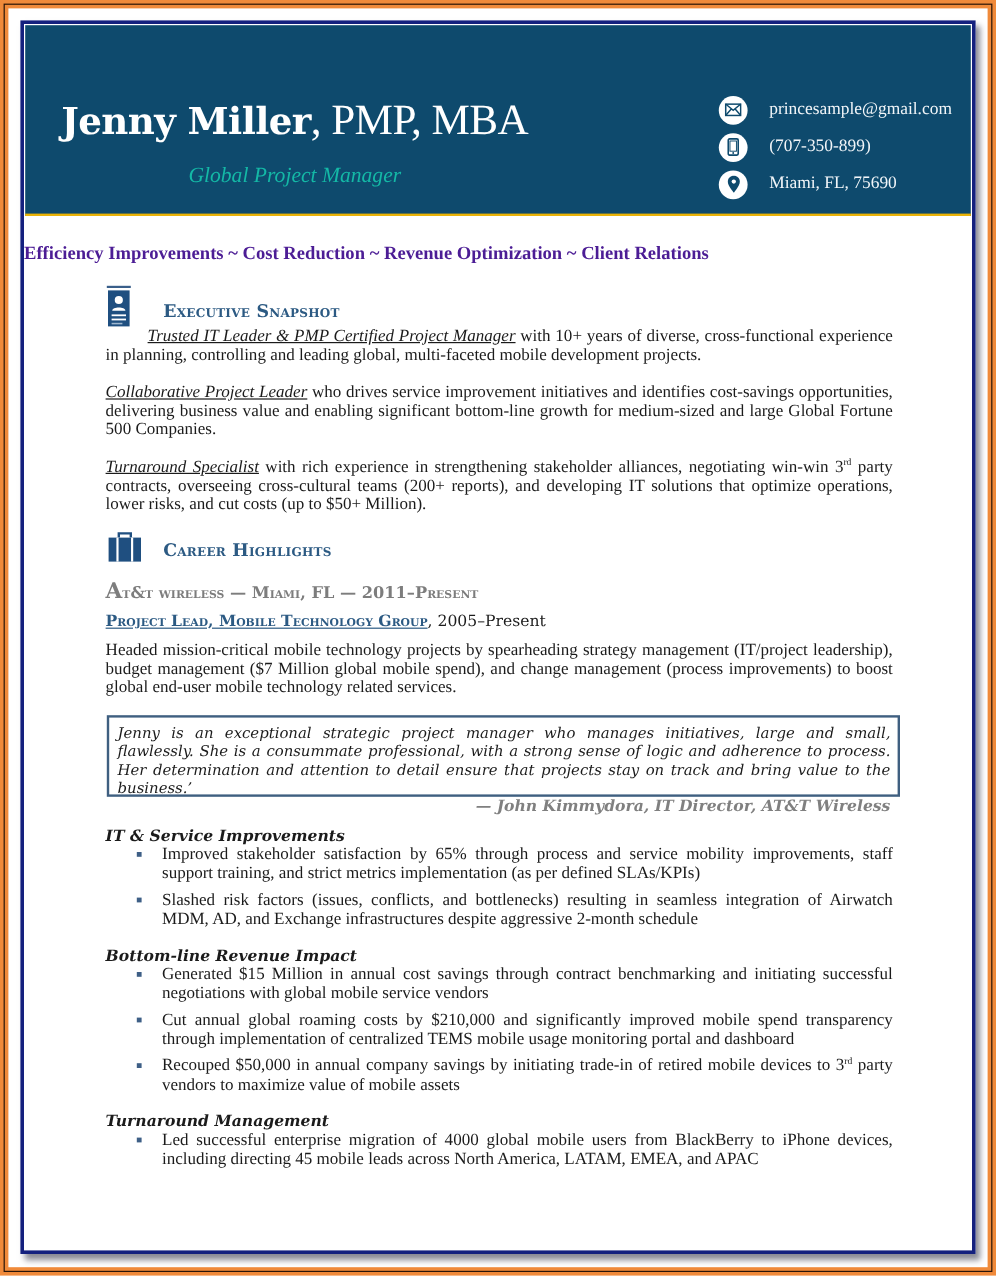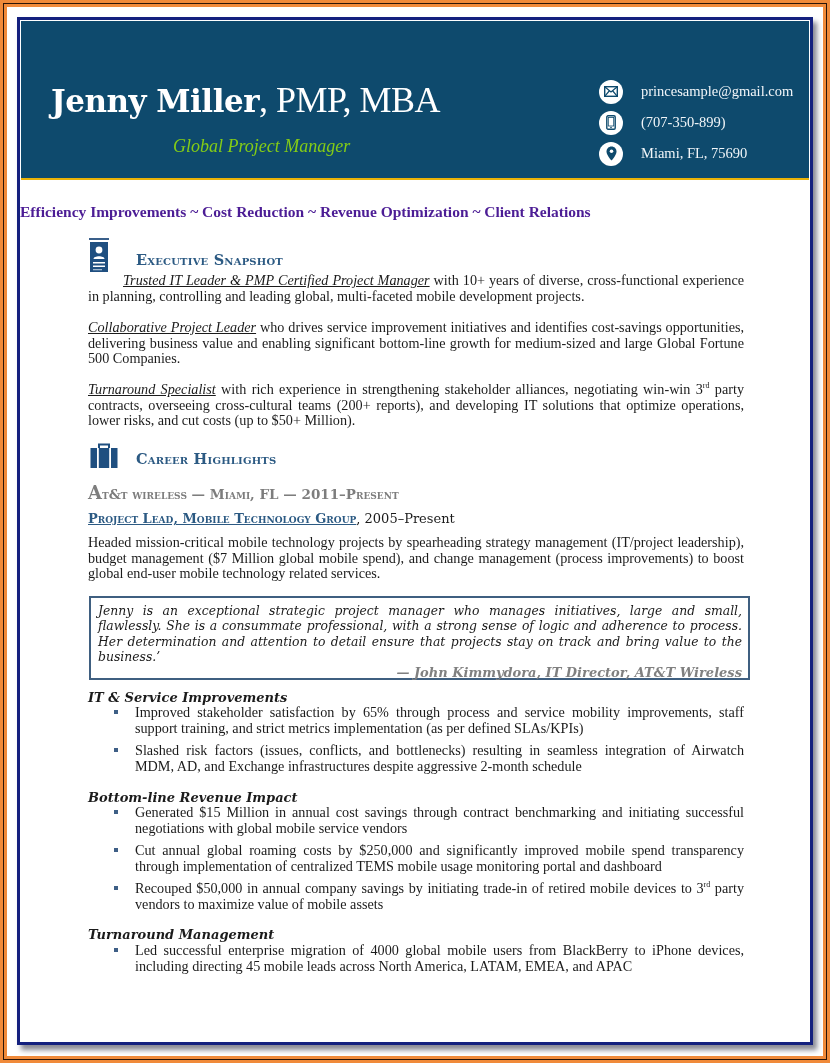--- a/index.html
+++ b/index.html
@@ -28,22 +28,22 @@
       border-bottom:2px solid #eab308;
     }
     .name {
       position:absolute; left:30px; top:58px;
       color:#ffffff; font-family:"DejaVu Serif", serif; font-size:31px;
       letter-spacing:-0.5px; white-space:nowrap;
     }
     .name .bold { font-weight:bold; }
     .name .creds { font-family:"Liberation Serif", serif; font-size:36px; font-weight:normal; }
     .subtitle {
-      position:absolute; left:152px; top:115px;
-      color:#84cc16; font-family:"Liberation Serif", serif; font-style:italic; font-size:18px;
+      position:absolute; left:136px; top:115px;
+      color:#14b8a6; font-family:"Liberation Serif", serif; font-style:italic; font-size:18px;
     }
     .contact {
       position:absolute; left:578px; top:55px;
     }
     .contact-row {
       display:flex; align-items:center; height:31px;
     }
     .c-icon {
       width:24px; height:24px; border-radius:50%; background:#ffffff;
       display:flex; align-items:center; justify-content:center; margin-right:18px;
@@ -76,21 +76,21 @@
     }
     .company .big { font-size:18px; }
     .role {
       position:absolute; left:68px; top:491px; white-space:nowrap;
       font-family:"DejaVu Serif", serif; font-size:13px; color:#1b1b1b;
     }
     .role .title {
       font-weight:bold; font-variant:small-caps; color:#2c5a83; text-decoration:underline;
     }
     .quote-box {
-      position:absolute; left:69px; top:576px; width:661px; height:84px;
+      position:absolute; left:69px; top:576px; width:661px; height:68px;
       box-sizing:border-box; border:2px solid #3f5f80;
       padding:5px 6px 0 7px;
       font-family:"DejaVu Serif", serif; font-style:italic; font-size:12.4px; line-height:15.4px;
       color:#1b1b1b; text-align:justify;
     }
     .quote-attr {
       text-align:right; font-weight:bold; color:#808080; font-size:13px;
     }
     .sub-head {
       position:absolute; left:68px;
@@ -201,21 +201,21 @@
 
   <div class="sub-head" style="top:670px;">IT &amp; Service Improvements</div>
   <ul class="bullets" style="top:685px;">
     <li><span class="dot"></span><span>Improved stakeholder satisfaction by 65% through process and service mobility improvements, staff support training, and strict metrics implementation (as per defined SLAs/KPIs)</span></li>
     <li><span class="dot"></span><span>Slashed risk factors (issues, conflicts, and bottlenecks) resulting in seamless integration of Airwatch MDM, AD, and Exchange infrastructures despite aggressive 2-month schedule</span></li>
   </ul>
 
   <div class="sub-head" style="top:770px;">Bottom-line Revenue Impact</div>
   <ul class="bullets" style="top:785px;">
     <li><span class="dot"></span><span>Generated $15 Million in annual cost savings through contract benchmarking and initiating successful negotiations with global mobile service vendors</span></li>
-    <li><span class="dot"></span><span>Cut annual global roaming costs by $250,000 and significantly improved mobile spend transparency through implementation of centralized TEMS mobile usage monitoring portal and dashboard</span></li>
+    <li><span class="dot"></span><span>Cut annual global roaming costs by $210,000 and significantly improved mobile spend transparency through implementation of centralized TEMS mobile usage monitoring portal and dashboard</span></li>
     <li><span class="dot"></span><span>Recouped $50,000 in annual company savings by initiating trade-in of retired mobile devices to 3</span><sup>rd</sup><span> party vendors to maximize value of mobile assets</span></li>
   </ul>
 
   <div class="sub-head" style="top:907px;">Turnaround Management</div>
   <ul class="bullets" style="top:923px;">
     <li><span class="dot"></span><span>Led successful enterprise migration of 4000 global mobile users from BlackBerry to iPhone devices, including directing 45 mobile leads across North America, LATAM, EMEA, and APAC</span></li>
   </ul>
 
 </div>
 

